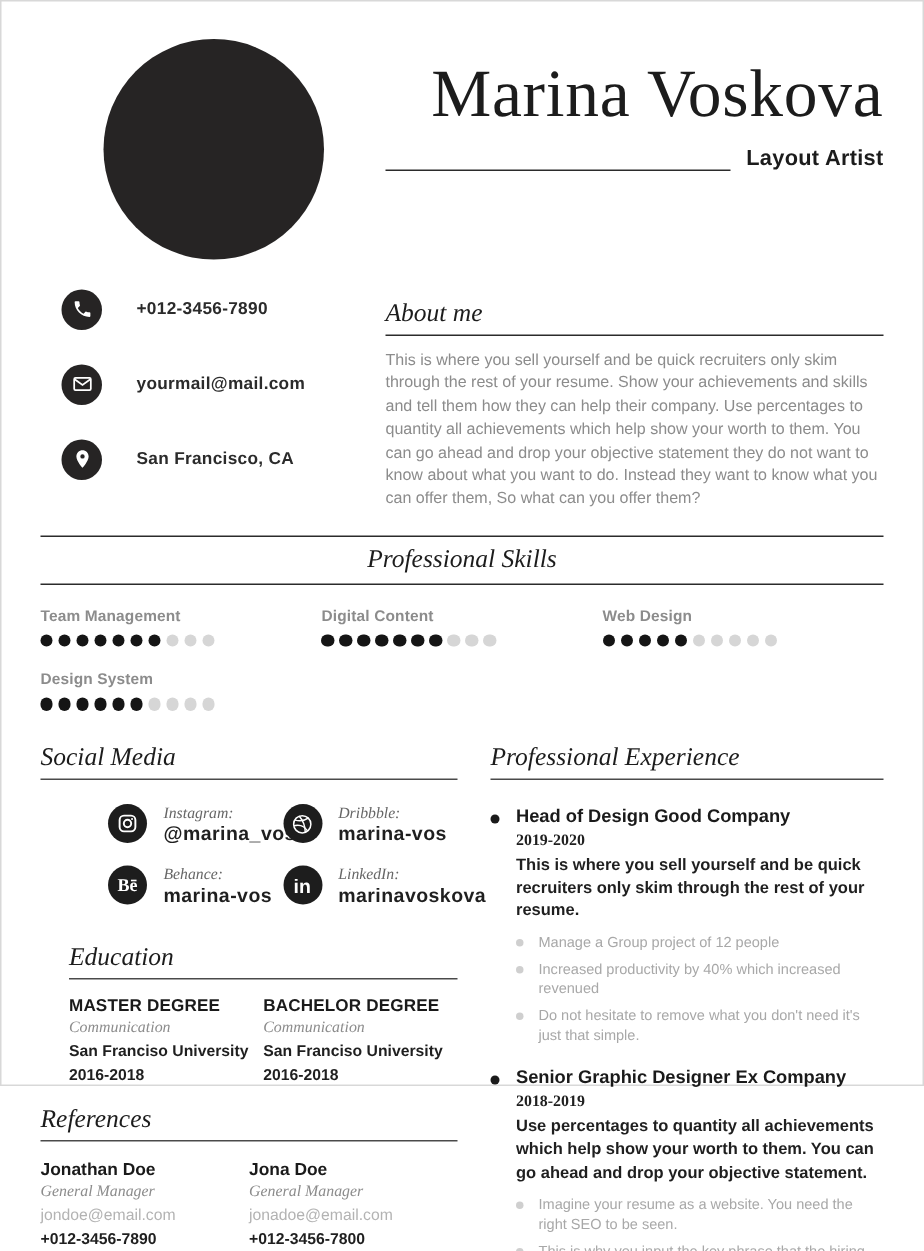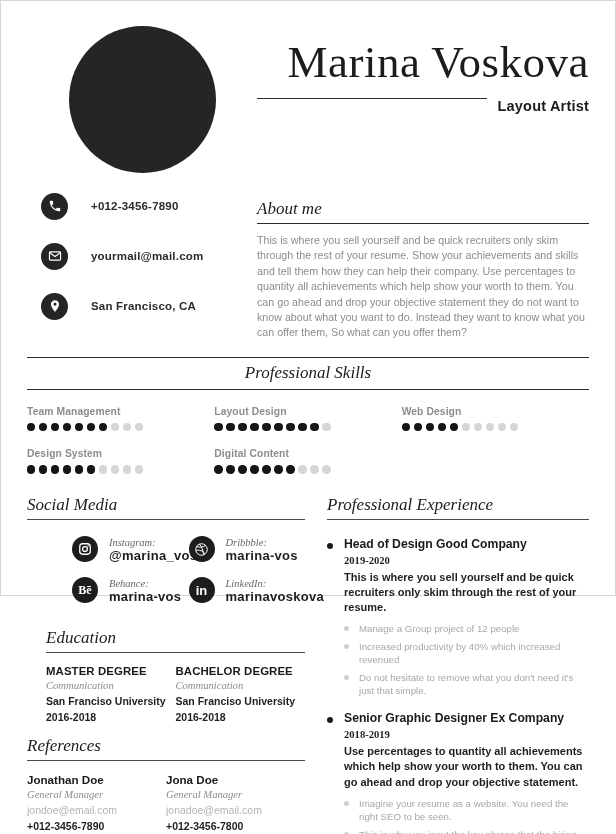--- a/index.html
+++ b/index.html
@@ -10,21 +10,21 @@
   body {
     width: 616px;
     height: 834px;
     font-family: "Liberation Sans", sans-serif;
     color: #2b2b2b;
     overflow: hidden;
   }
   .page {
     position: relative;
     width: 616px;
-    height: 596px;
+    height: 724px;
     box-sizing: border-box;
     background: #ffffff;
     border: 1px solid #d8d8d8;
     padding: 0;
   }
   .inner {
     position: absolute;
     left: 26px;
     top: 14px;
     width: 562px;
@@ -58,21 +58,21 @@
     font-size: 45px;
     line-height: 50px;
     font-weight: 400;
     letter-spacing: 0.5px;
     color: #1c1c1c;
     text-align: right;
     white-space: nowrap;
   }
   .role-row {
     display: flex;
-    align-items: flex-start;
+    align-items: flex-end;
     margin-top: 11px;
     gap: 11px;
   }
   .role-rule {
     flex: 1 1 auto;
     height: 0;
     border-top: 1px solid #2b2b2b;
   }
   .role {
     font-size: 14.5px;
@@ -447,35 +447,20 @@
                 <span class="dot"></span>
                 <span class="dot off"></span>
                 <span class="dot off"></span>
                 <span class="dot off"></span>
                 <span class="dot off"></span>
               </div>
           </div>
         </div>
 
         <div class="skill-col">
-          <div class="skill-item">
-            <div class="skill-label">Layout Design</div>
-            <div class="dots">
-                <span class="dot"></span>
-                <span class="dot"></span>
-                <span class="dot"></span>
-                <span class="dot"></span>
-                <span class="dot"></span>
-                <span class="dot"></span>
-                <span class="dot"></span>
-                <span class="dot"></span>
-                <span class="dot"></span>
-                <span class="dot off"></span>
-              </div>
-          </div>
           <div class="skill-item">
             <div class="skill-label">Digital Content</div>
             <div class="dots">
                 <span class="dot"></span>
                 <span class="dot"></span>
                 <span class="dot"></span>
                 <span class="dot"></span>
                 <span class="dot"></span>
                 <span class="dot"></span>
                 <span class="dot"></span>

